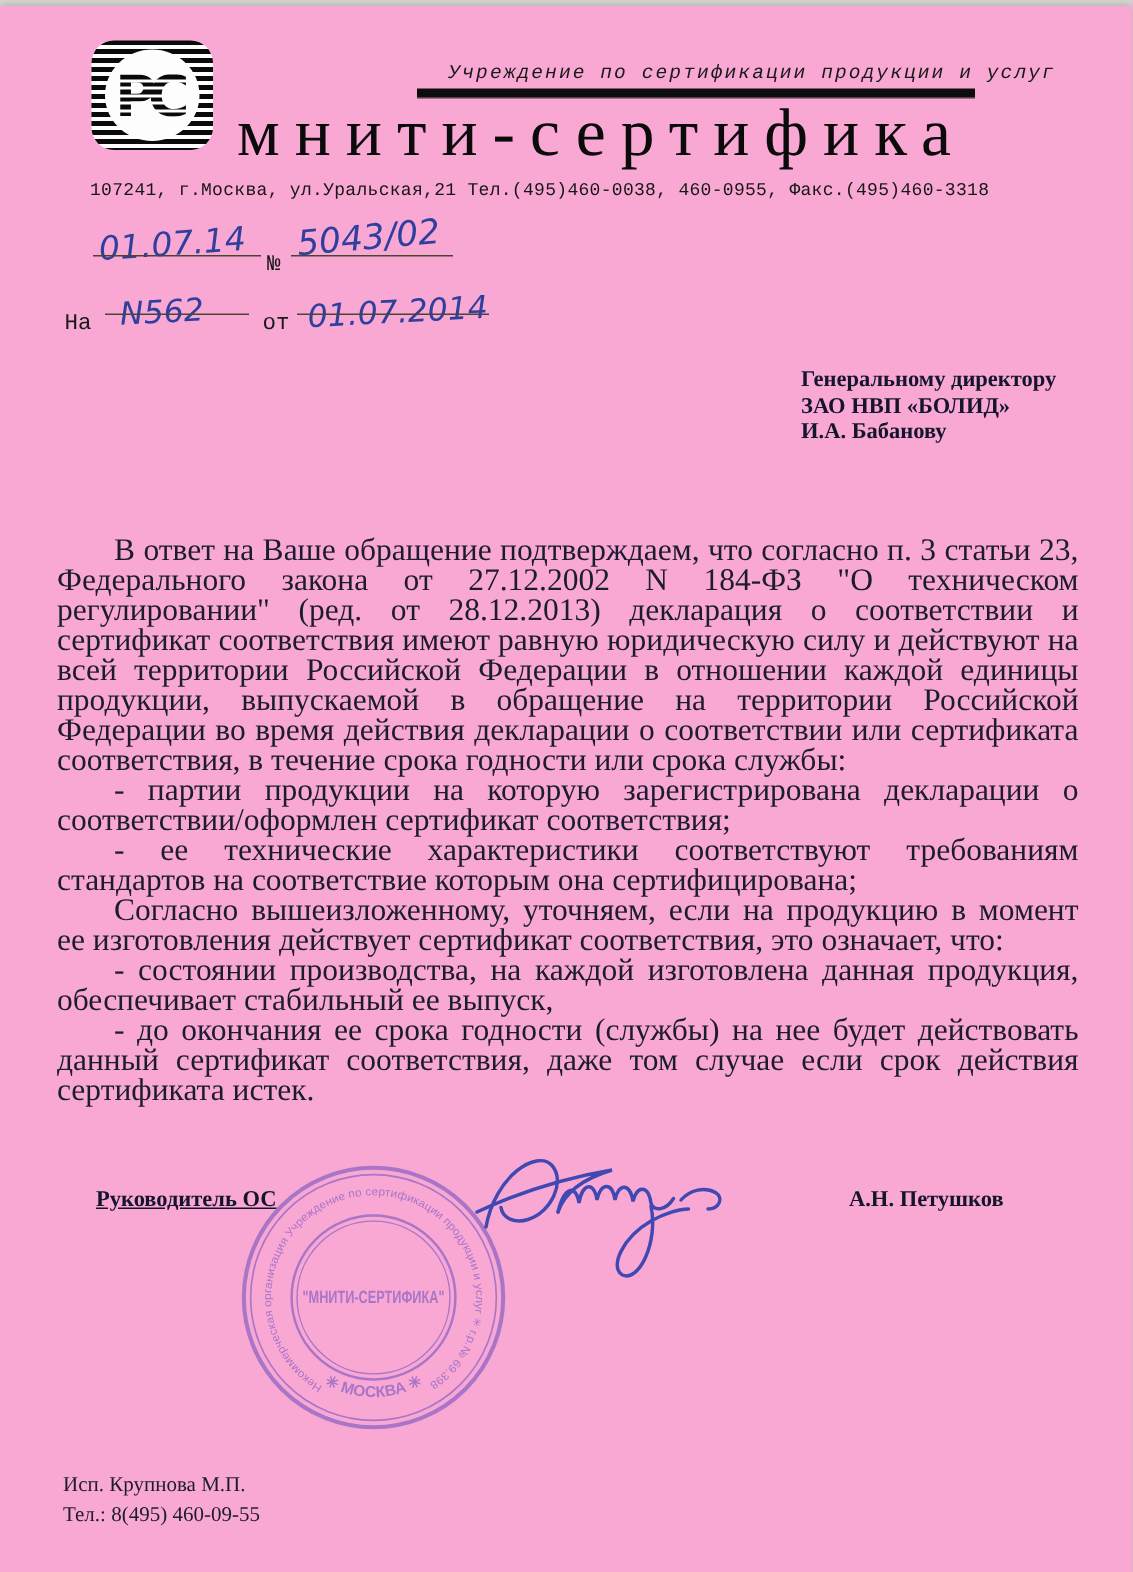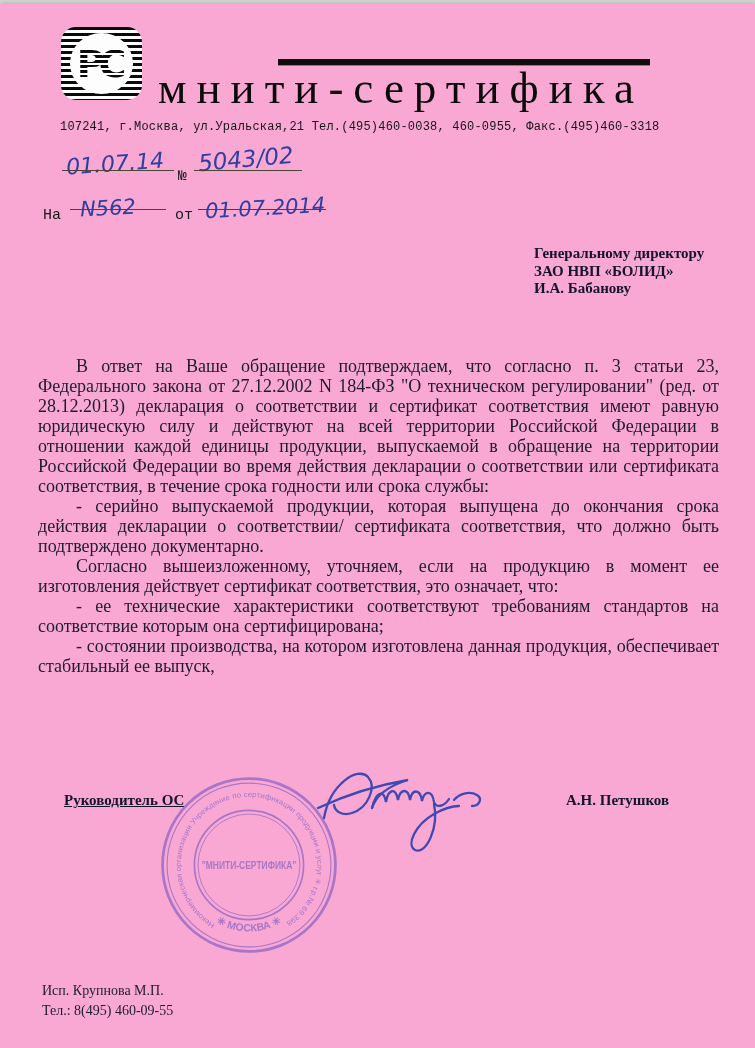--- a/index.html
+++ b/index.html
@@ -65,21 +65,21 @@
 
   
   .recipient {
     position:absolute; left:534px; top:241px;
     font-size:15px; font-weight:bold; line-height:17.5px; color:#14142c;
   }
 
   
   .body-text {
     position:absolute; left:38px; top:352px; width:681px;
-    font-size:18px; line-height:20px; text-align:justify; color:#1c1c30;
+    font-size:21px; line-height:20px; text-align:justify; color:#1c1c30;
   }
   .body-text p { margin:0; text-indent:38px; }
 
   
   .sig-title { position:absolute; left:64px;  top:788px; font-size:15px; font-weight:bold; color:#14142c;text-decoration:underline; }
   .sig-name  { position:absolute; left:566px; top:788px; font-size:15px; font-weight:bold; color:#14142c; }
   .stamp-svg { position:absolute; left:158px; top:770px; width:182px; height:182px; opacity:.88; }
   .autograph-svg { position:absolute; left:316px; top:752px; width:175px; height:108px; }
 
   
@@ -91,20 +91,21 @@
 </head>
 <body>
 
 <div class="page">
 
   <div class="logo">
     <div class="logo-circle">
       <span class="logo-letters">РС</span>
     </div>
   </div>
+  <div class="tagline">Учреждение по сертификации продукции и услуг</div>
   <div class="head-bar"></div>
   <div class="org-title">мнити-сертифика</div>
   <div class="address-line">107241, г.Москва, ул.Уральская,21  Тел.(495)460-0038, 460-0955, Факс.(495)460-3318</div>
 
   <span class="hand hw-date">01.07.14</span>
   <div class="u-line" style="left:62px; top:166px; width:112px;"></div>
   <span class="ref-label" style="left:178px; top:164px;">№</span>
   <span class="hand hw-number">5043/02</span>
   <div class="u-line" style="left:194px; top:166px; width:108px;"></div>
 
@@ -116,24 +117,25 @@
   <div class="u-line" style="left:198px; top:205px; width:128px;"></div>
 
   <div class="recipient">
     <div>Генеральному директору</div>
     <div>ЗАО НВП «БОЛИД»</div>
     <div>И.А. Бабанову</div>
   </div>
 
   <div class="body-text">
     <p>В ответ на Ваше обращение подтверждаем, что согласно п. 3 статьи 23, Федерального закона от 27.12.2002 N 184-ФЗ "О техническом регулировании" (ред. от 28.12.2013) декларация о соответствии и сертификат соответствия имеют равную юридическую силу и действуют на всей территории Российской Федерации в отношении каждой единицы продукции, выпускаемой в обращение на территории Российской Федерации во время действия декларации о соответствии или сертификата соответствия, в течение срока годности или срока службы:</p>
-    <p>- серийно выпускаемой продукции, которая выпущена до окончания срока действия декларации о соответствии/ сертификата соответствия, что должно быть подтверждено документарно.</p>
+    <p>- партии продукции на которую зарегистрирована декларации о соответствии/оформлен сертификат соответствия;</p>
+    <p>- ее технические характеристики соответствуют требованиям стандартов на соответствие которым она сертифицирована;</p>
     <p>Согласно вышеизложенному, уточняем, если на продукцию в момент ее изготовления действует сертификат соответствия, это означает, что:</p>
-    <p>- ее технические характеристики соответствуют требованиям стандартов на соответствие которым она сертифицирована;</p>
-    <p>- состоянии производства, на котором изготовлена данная продукция, обеспечивает стабильный ее выпуск,</p>
+    <p>- состоянии производства, на каждой изготовлена данная продукция, обеспечивает стабильный ее выпуск,</p>
+    <p>- до окончания ее срока годности (службы) на нее будет действовать данный сертификат соответствия, даже том случае если срок действия сертификата истек.</p>
   </div>
 
   <div class="sig-title">Руководитель ОС</div>
   <div class="sig-name">А.Н. Петушков</div>
 
   <svg class="stamp-svg" viewBox="0 0 200 200">
     <g fill="none" stroke="#9d6fc6">
       <circle cx="100" cy="100" r="95" stroke-width="3"></circle>
       <circle cx="100" cy="100" r="90" stroke-width="1.2"></circle>
       <circle cx="100" cy="100" r="60" stroke-width="1.8"></circle>

